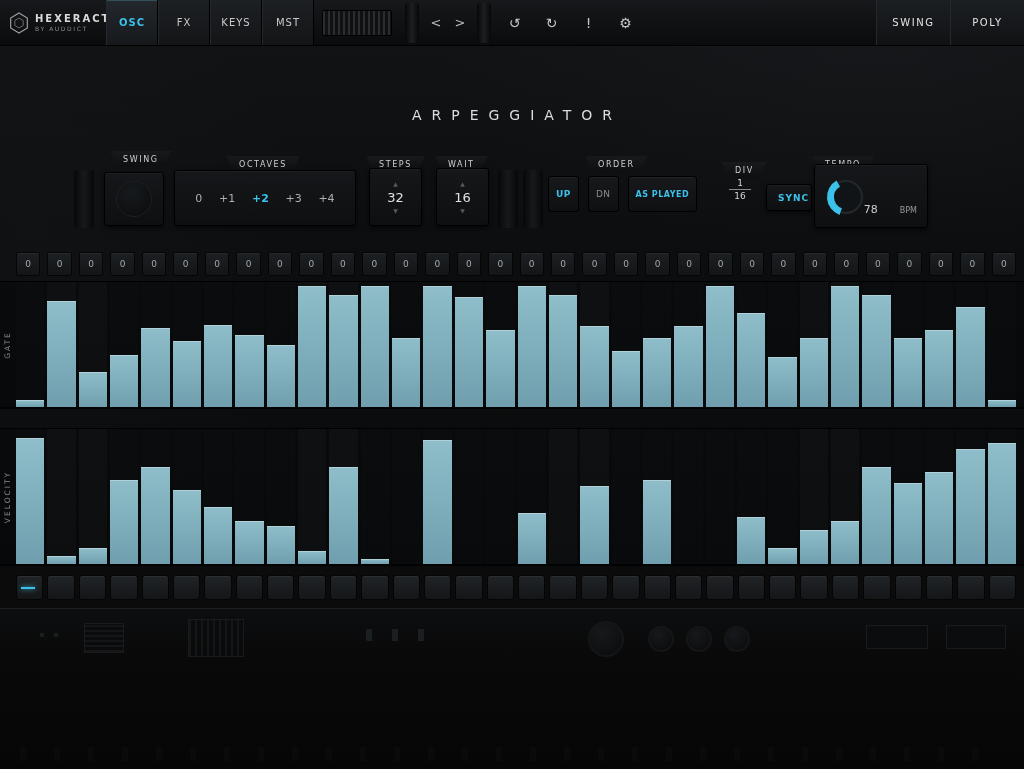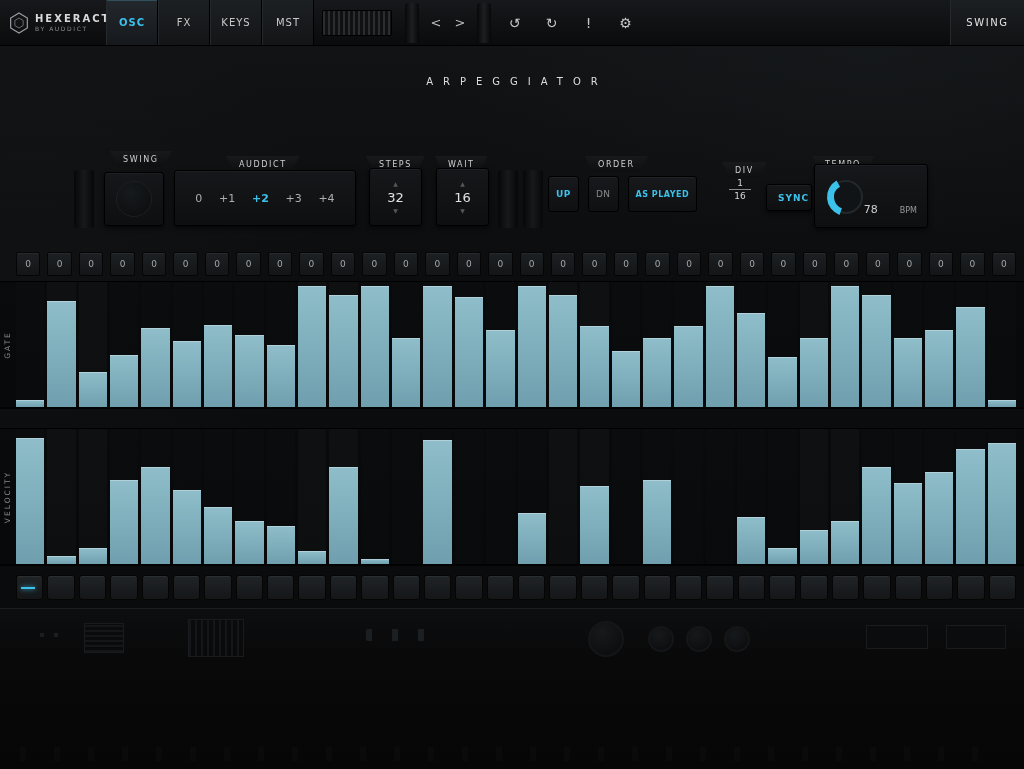--- a/index.html
+++ b/index.html
@@ -35,22 +35,22 @@
   .preset-label { font-size:7px; letter-spacing:1.3px; color:#787878; }
   .preset-name { font-size:11px; color:#f3f3f3; font-weight:bold; }
   .icon-btn { width:37px; align-self:stretch; display:flex; align-items:center; justify-content:center;
     color:#c6c6c6; font-size:14px; cursor:pointer; }
   .modes { margin-left:auto; display:flex; }
   .mode { width:74px; display:flex; align-items:center; justify-content:center; font-size:10px; letter-spacing:1.6px;
     color:#e3e3e3; background:linear-gradient(#1c1f22,#101214); border-left:1px solid #26292c; cursor:pointer; }
   .mode.active { color:#2aa7ee; font-weight:bold; }
 
   
-  .page-title { position:absolute; top:76px; left:0; right:0; text-align:center;
-    font-size:10px; font-weight:normal; letter-spacing:10px; text-indent:10px; color:#dedede; }
+  .page-title { position:absolute; top:107px; left:0; right:0; text-align:center;
+    font-size:14px; font-weight:normal; letter-spacing:10px; text-indent:10px; color:#dedede; }
 
   
   .controls { position:absolute; top:138px; left:0; right:0; height:104px; }
   .ribbon { position:absolute; background:linear-gradient(#17191b,#0e0f11); color:#cfcfcf; font-size:8px;
     letter-spacing:1.6px; padding:4px 13px 3px; clip-path:polygon(0 0,100% 0,calc(100% - 8px) 100%,8px 100%); }
   .ctrl-box { position:absolute; background:linear-gradient(#15171a,#0d0f10); border:1px solid #000; border-radius:3px;
     box-shadow:inset 0 1px 0 rgba(255,255,255,0.035), 0 2px 5px rgba(0,0,0,0.6); }
   .pillar { position:absolute; width:20px; height:58px; top:32px; border-radius:3px;
     background:linear-gradient(90deg,#060708,#17191c 50%,#060708); }
   .rib-swing { left:110px; top:13px; }
@@ -168,36 +168,37 @@
 
     <div class="hinge"></div>
 
     <div class="icon-btn">↺</div>
     <div class="icon-btn">↻</div>
     <div class="icon-btn">!</div>
     <div class="icon-btn">⚙</div>
 
     <div class="modes">
       <div class="mode">SWING</div>
+      <div class="mode">POLY</div>
     </div>
   </header>
 
   <h1 class="page-title">ARPEGGIATOR</h1>
 
   <section class="controls">
     <div class="pillar" style="left:74px"></div>
     <div class="pillar" style="left:498px"></div>
     <div class="pillar" style="left:523px"></div>
 
     <div class="ribbon rib-swing">SWING</div>
     <div class="ctrl-box swing-box">
       <div class="swing-knob-circle"></div>
     </div>
 
-    <div class="ribbon rib-oct">AUDDICT</div>
+    <div class="ribbon rib-oct">OCTAVES</div>
     <div class="ctrl-box oct-box">
       <span class="oct-opt">0</span>
       <span class="oct-opt">+1</span>
       <span class="oct-opt selected">+2</span>
       <span class="oct-opt">+3</span>
       <span class="oct-opt">+4</span>
     </div>
 
     <div class="ribbon rib-steps">STEPS</div>
     <div class="ctrl-box steps-box">

